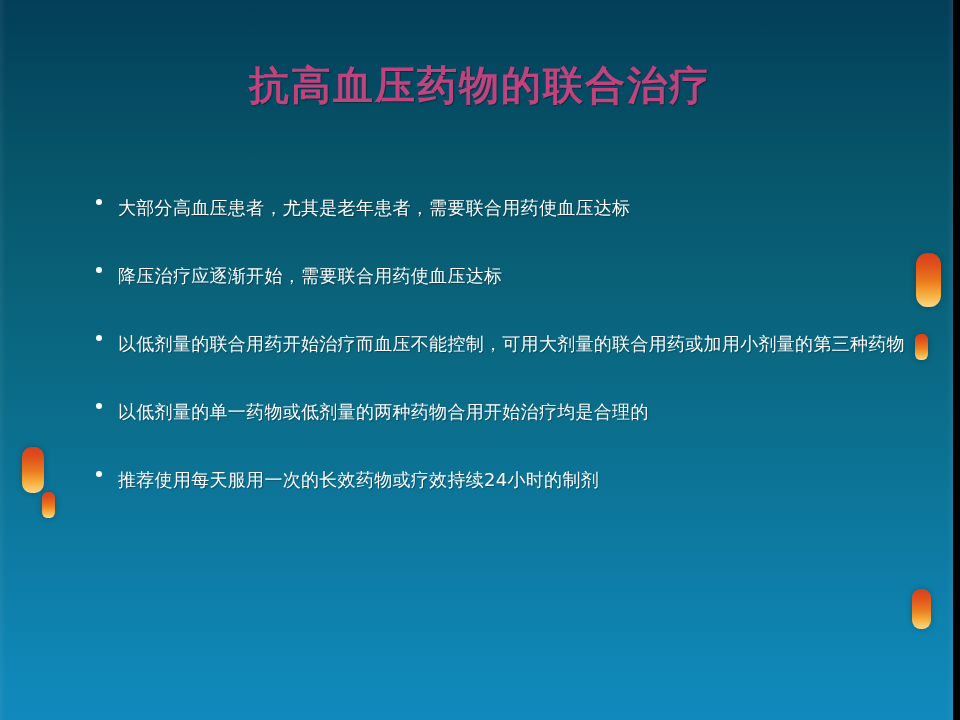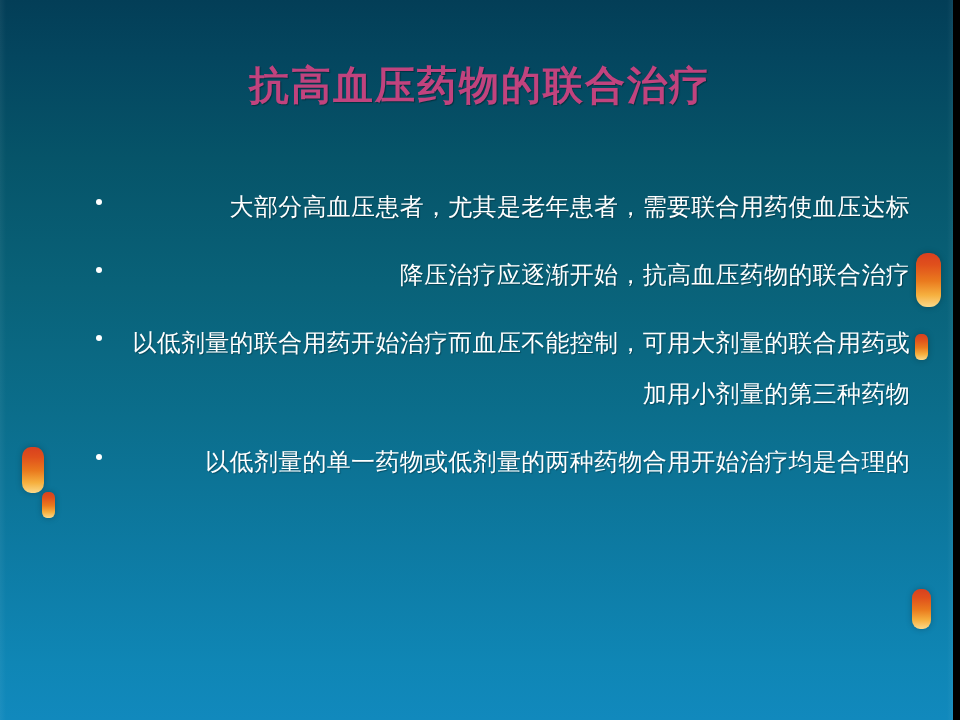--- a/index.html
+++ b/index.html
@@ -80,25 +80,24 @@
   .bullet-dot span {
     display: inline-block;
     width: 6px;
     height: 6px;
     border-radius: 50%;
     background: #ffffff;
   }
   .bullet-text {
     flex: 1 1 auto;
     color: #ffffff;
-    font-size: 24px;
+    font-size: 18px;
     line-height: 51px;
     letter-spacing: 0.3px;
     text-shadow: 1px 1px 1px rgba(0,0,0,0.30);
-    text-align: right;
   }
 
   
   .deco {
     position: absolute;
     border-radius: 40% / 22%;
     background: linear-gradient(to bottom,
         #d8401f 0%,
         #e0501c 22%,
         #ea7a1e 52%,
@@ -116,33 +115,37 @@
 
   <ul class="body-list">
 
     <li class="bullet-row">
       <div class="bullet-dot"><span></span></div>
       <div class="bullet-text">大部分高血压患者，尤其是老年患者，需要联合用药使血压达标</div>
     </li>
 
     <li class="bullet-row">
       <div class="bullet-dot"><span></span></div>
-      <div class="bullet-text">降压治疗应逐渐开始，抗高血压药物的联合治疗</div>
+      <div class="bullet-text">降压治疗应逐渐开始，需要联合用药使血压达标</div>
     </li>
 
     <li class="bullet-row">
       <div class="bullet-dot"><span></span></div>
       <div class="bullet-text">以低剂量的联合用药开始治疗而血压不能控制，可用大剂量的联合用药或加用小剂量的第三种药物</div>
     </li>
 
     <li class="bullet-row">
       <div class="bullet-dot"><span></span></div>
       <div class="bullet-text">以低剂量的单一药物或低剂量的两种药物合用开始治疗均是合理的</div>
     </li>
 
+    <li class="bullet-row">
+      <div class="bullet-dot"><span></span></div>
+      <div class="bullet-text">推荐使用每天服用一次的长效药物或疗效持续24小时的制剂</div>
+    </li>
 
   </ul>
 
   <div id="deco-layer">
       <div class="deco" style="left: 916px; top: 253px; width: 25px; height: 54px; border-radius: 11px / 12px;"></div>
       <div class="deco" style="left: 915px; top: 334px; width: 13px; height: 26px; border-radius: 5px / 6px;"></div>
       <div class="deco" style="left: 22px; top: 447px; width: 22px; height: 46px; border-radius: 9px / 10px;"></div>
       <div class="deco" style="left: 42px; top: 492px; width: 13px; height: 26px; border-radius: 5px / 6px;"></div>
       <div class="deco" style="left: 912px; top: 589px; width: 19px; height: 40px; border-radius: 8px / 9px;"></div>
     </div>

